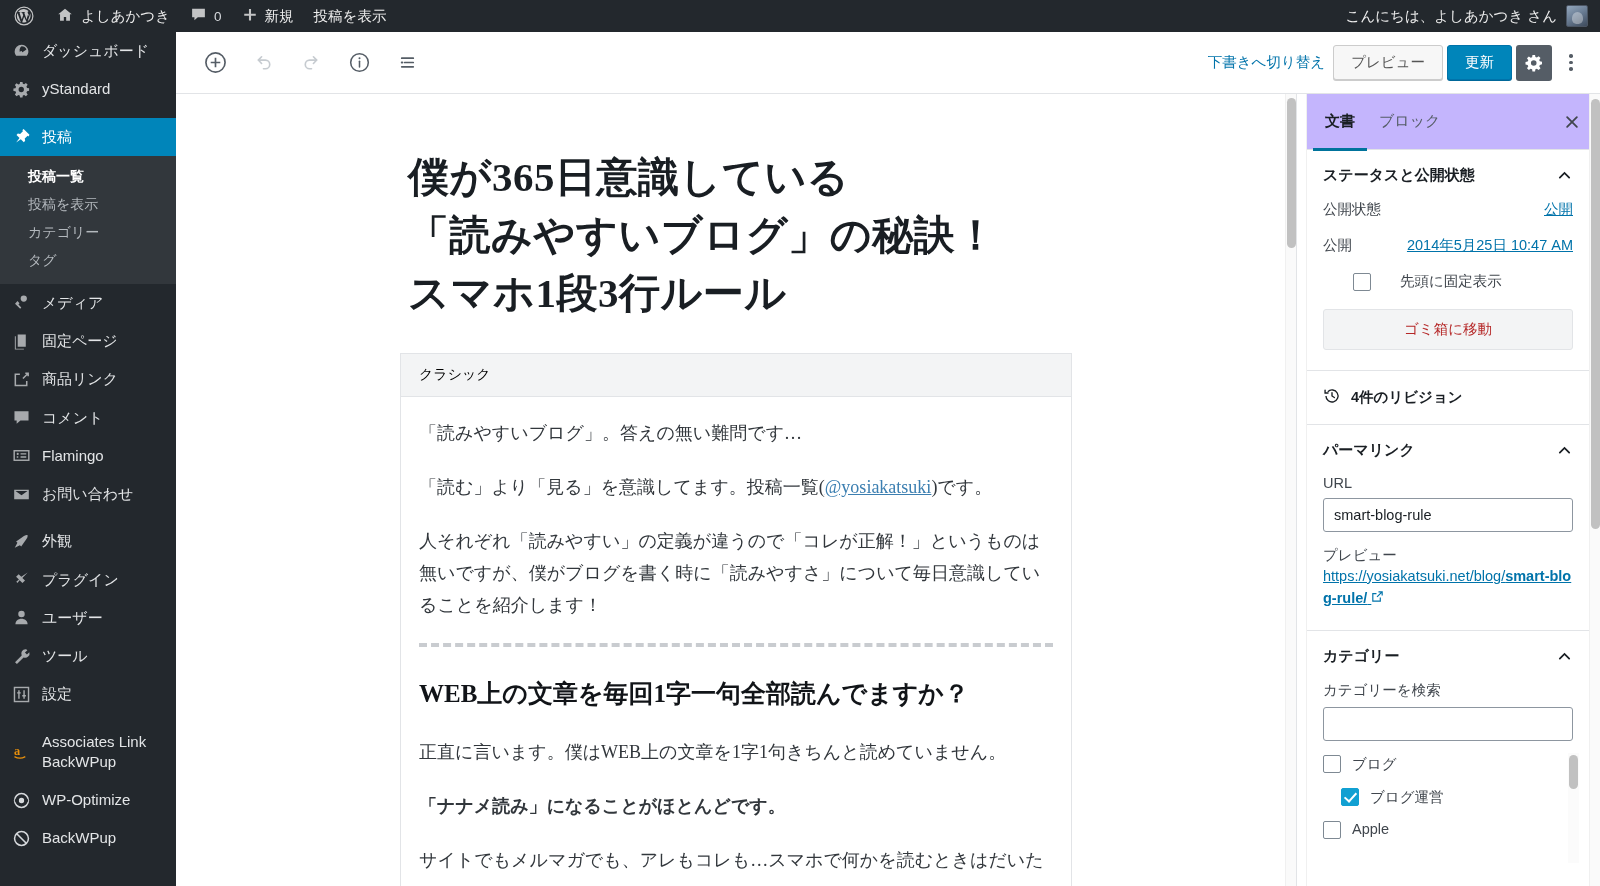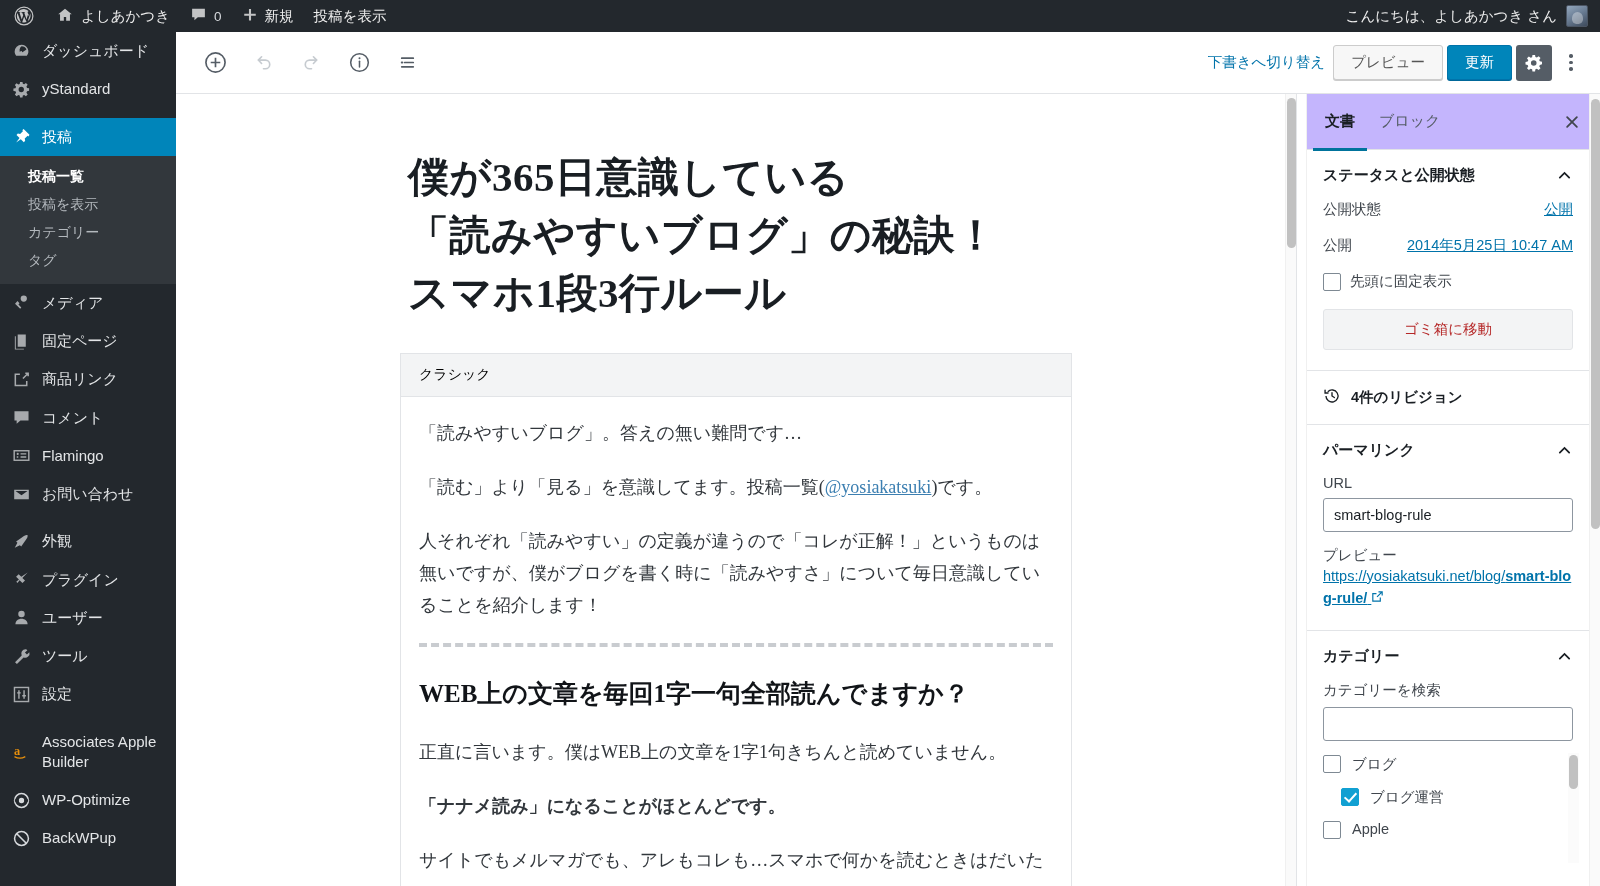--- a/index.html
+++ b/index.html
@@ -182,21 +182,21 @@
     font-weight: bold; font-size: 15px; color: #191e23;
     margin-bottom: 15px;
   }
   .chevron { color: #191e23; display: flex; }
   .row {
     display: flex; align-items: center; justify-content: space-between;
     margin-bottom: 17px; font-size: 14.5px;
   }
   .row .lbl { color: #40464d; }
   .row a { color: #0073aa; text-decoration: underline; }
-  .chk-row { display: flex; align-items: center; gap: 9px; margin-bottom: 18px; }
+  .chk-row { display: flex; align-items: center; gap: 29px; margin-bottom: 18px; margin-left: 30px; }
   .cb {
     width: 18px; height: 18px; border: 1.5px solid #7e8993;
     border-radius: 2px; background: #fff; flex: none;
   }
   .cb.checked {
     background: #11a0d2; border-color: #11a0d2;
     position: relative;
   }
   .cb.checked::after {
     content: ""; position: absolute; left: 5px; top: 1px;
@@ -435,21 +435,21 @@
 
     <div class="menu-sep"></div>
 
     <div class="menu-item">
       <span class="icon">
         <svg width="19" height="19" viewBox="0 0 20 20">
           <text x="2" y="14" font-family="Liberation Serif, serif" font-size="13" font-weight="bold" fill="#e8900c">a</text>
           <path d="M2.6 15.4c3.4 2 8 2 11.4 0" stroke="#e8900c" stroke-width="1.3" fill="none"></path>
         </svg>
       </span>
-      <span class="menu-label-wrap">Associates Apple Builder</span>
+      <span class="menu-label-wrap">Associates Link BackWPup</span>
     </div>
 
     <div class="menu-item">
       <span class="icon">
         <svg width="19" height="19" viewBox="0 0 20 20" fill="none" stroke="#d6d9dc" stroke-width="1.6">
           <circle cx="10" cy="10" r="7.3"></circle>
           <circle cx="10" cy="10" r="2.1" fill="#d6d9dc"></circle>
           <path d="M3 10h4M13 10h4" stroke="#23282d" stroke-width="2.6"></path>
         </svg>
       </span>

